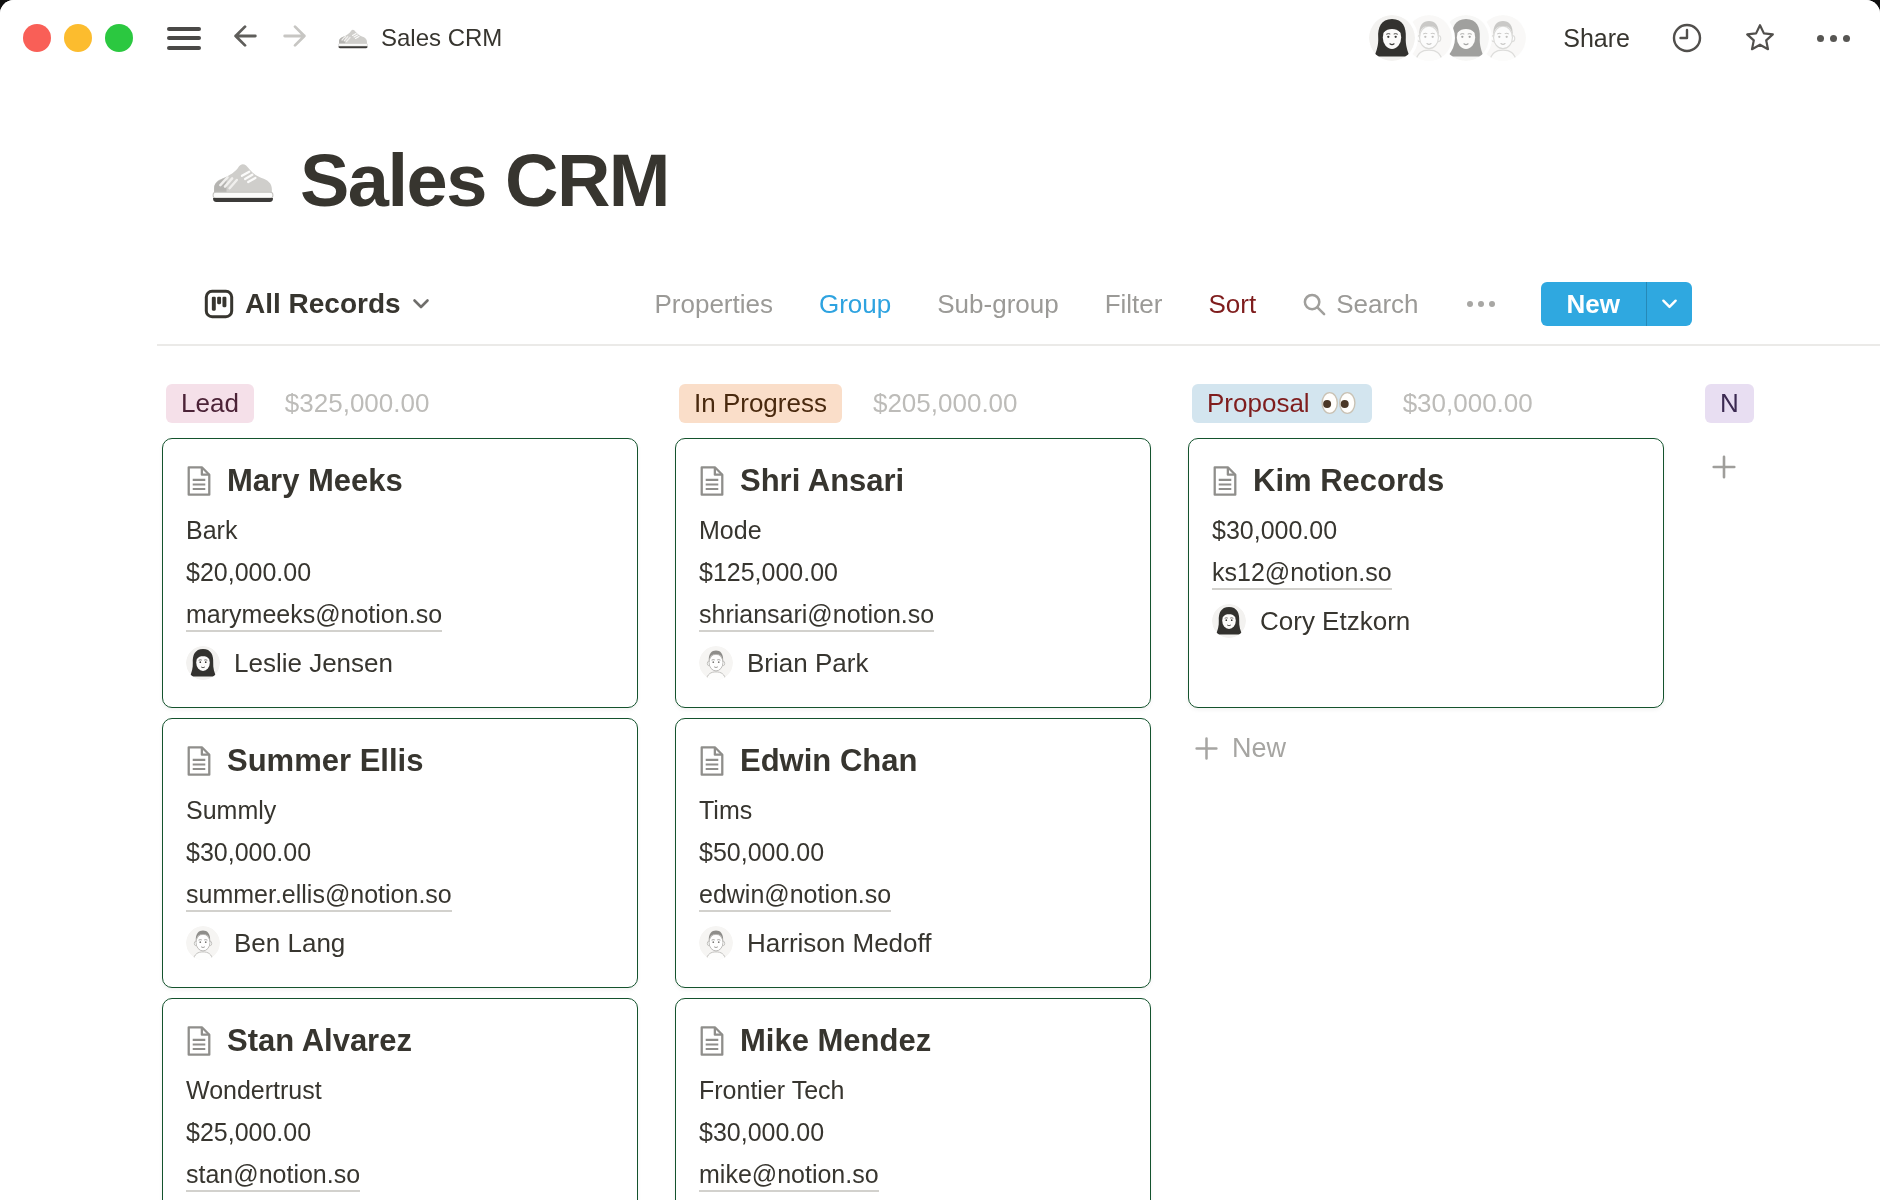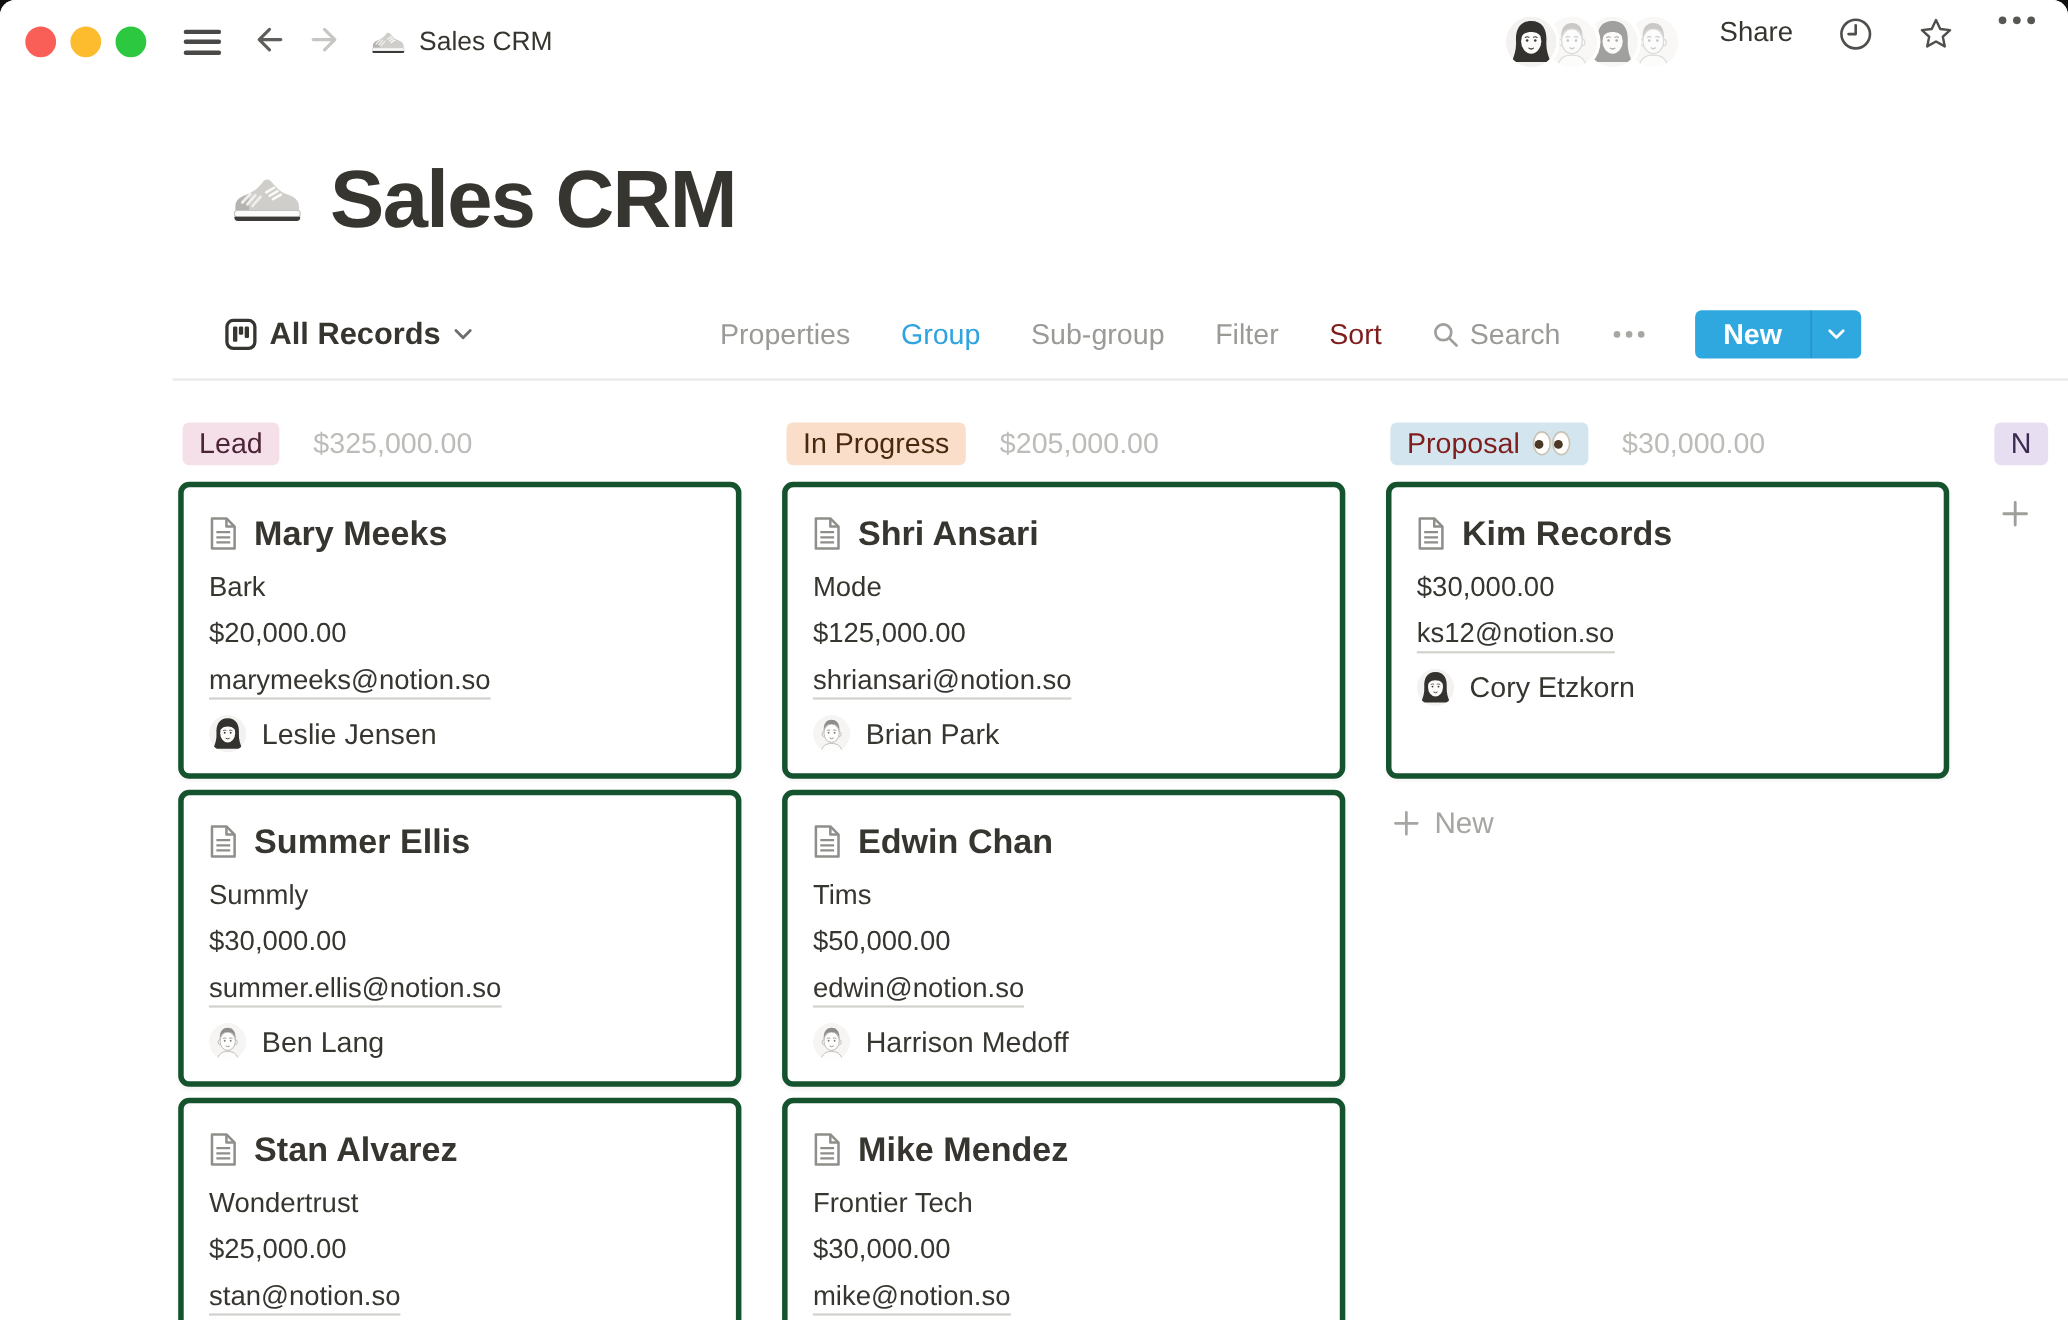--- a/index.html
+++ b/index.html
@@ -13,21 +13,21 @@
   .topbar{position:absolute;top:0;left:0;right:0;height:76px;display:flex;align-items:center;padding:0 30px 0 23px;box-sizing:border-box;background:#fff;}
   .traffic{display:flex;gap:13px;}
   .traffic span{width:28px;height:28px;border-radius:50%;}
   .t-red{background:#f95f57;} .t-yellow{background:#fcbc2e;} .t-green{background:#2bc840;}
   .hamburger{margin-left:34px;width:34px;height:23px;display:flex;flex-direction:column;justify-content:space-between;cursor:pointer;}
   .hamburger i{display:block;height:4px;border-radius:2px;background:#4a4947;}
   .nav-arrow{margin-left:28px;}
   .nav-arrow + .nav-arrow{margin-left:18px;}
   .tab{display:flex;align-items:center;margin-left:26px;gap:12px;}
   .tab-title{font-size:24px;font-weight:500;color:#37352f;}
-  .tb-right{margin-left:auto;display:flex;align-items:flex-start;}
+  .tb-right{margin-left:auto;display:flex;align-items:center;}
   .avatar-stack{display:flex;}
   .tb-av{position:relative;width:46px;height:46px;border-radius:50%;background:#fcfcfb;box-shadow:0 0 0 3px #fff;}
   .tb-av + .tb-av{margin-left:-9px;}
   .tb-av:nth-child(1){z-index:4;} .tb-av:nth-child(2){z-index:3;}
   .tb-av:nth-child(3){z-index:2;} .tb-av:nth-child(4){z-index:1;}
   .tb-av svg{width:46px;height:46px;}
   .tb-av.faded svg{opacity:.45;}
   .share{margin-left:37px;font-size:25px;color:#37352f;cursor:pointer;}
   .icon-btn{margin-left:41px;display:flex;align-items:center;cursor:pointer;}
   .dots3{margin-left:41px;display:flex;gap:6px;cursor:pointer;}
@@ -44,26 +44,26 @@
   .search-item{display:flex;align-items:center;gap:9px;cursor:pointer;}
   .tb-dots{display:flex;gap:5px;cursor:pointer;margin-left:2px;}
   .tb-dots span{width:6px;height:6px;border-radius:50%;background:#a8a7a4;}
   .new-btn{display:flex;align-items:stretch;height:44px;border-radius:6px;overflow:hidden;cursor:pointer;margin-left:0;}
   .new-main{display:flex;align-items:center;padding:0 26px;color:#fff;font-weight:700;font-size:26px;}
   .new-divider{width:1px;background:rgba(0,0,0,.18);}
   .new-caret{width:45px;display:flex;align-items:center;justify-content:center;}
   .divider{position:absolute;top:344px;left:157px;width:1723px;height:1.5px;background:#ebeae8;}
   
   .board{position:absolute;top:368px;left:162px;height:832px;display:flex;gap:37px;}
-  .kcol{width:512px;flex:none;}
+  .kcol{width:476px;flex:none;}
   .col-head{height:70px;display:flex;align-items:center;gap:31px;padding-left:4px;}
   .badge{display:inline-flex;align-items:center;gap:10px;font-size:26px;padding:4px 15px;border-radius:6px;white-space:nowrap;cursor:pointer;}
   .badge svg{width:37px;height:24px;}
   .col-sum{font-size:26px;color:#bdbcb9;}
-  .card{height:270px;border-radius:10px;border:5px solid #14532d;box-shadow:0 2px 4px rgba(15,15,15,.05);
+  .card{height:270px;border-radius:10px;border:1px solid #14532d;box-shadow:0 2px 4px rgba(15,15,15,.05);
         padding:20px 23px;margin-bottom:10px;background:#fff;box-sizing:border-box;overflow:hidden;cursor:pointer;}
   .ct-row{display:flex;align-items:center;gap:15px;height:44px;}
   .ct-row svg{width:26px;height:32px;flex:none;}
   .ct{font-size:31px;font-weight:600;color:#37352f;}
   .cl{margin-top:12px;font-size:25px;height:30px;line-height:30px;color:#37352f;}
   .cl.email span{display:inline-block;border-bottom:2px solid #d2d1cd;padding-bottom:2px;line-height:28px;}
   .owner{margin-top:17px;display:flex;align-items:center;gap:14px;}
   .owner svg{width:34px;height:34px;flex:none;}
   .oname{font-size:26px;color:#37352f;}
   .addnew{margin-top:25px;margin-left:6px;display:flex;align-items:center;gap:13px;color:#a6a5a2;font-size:27px;cursor:pointer;}

